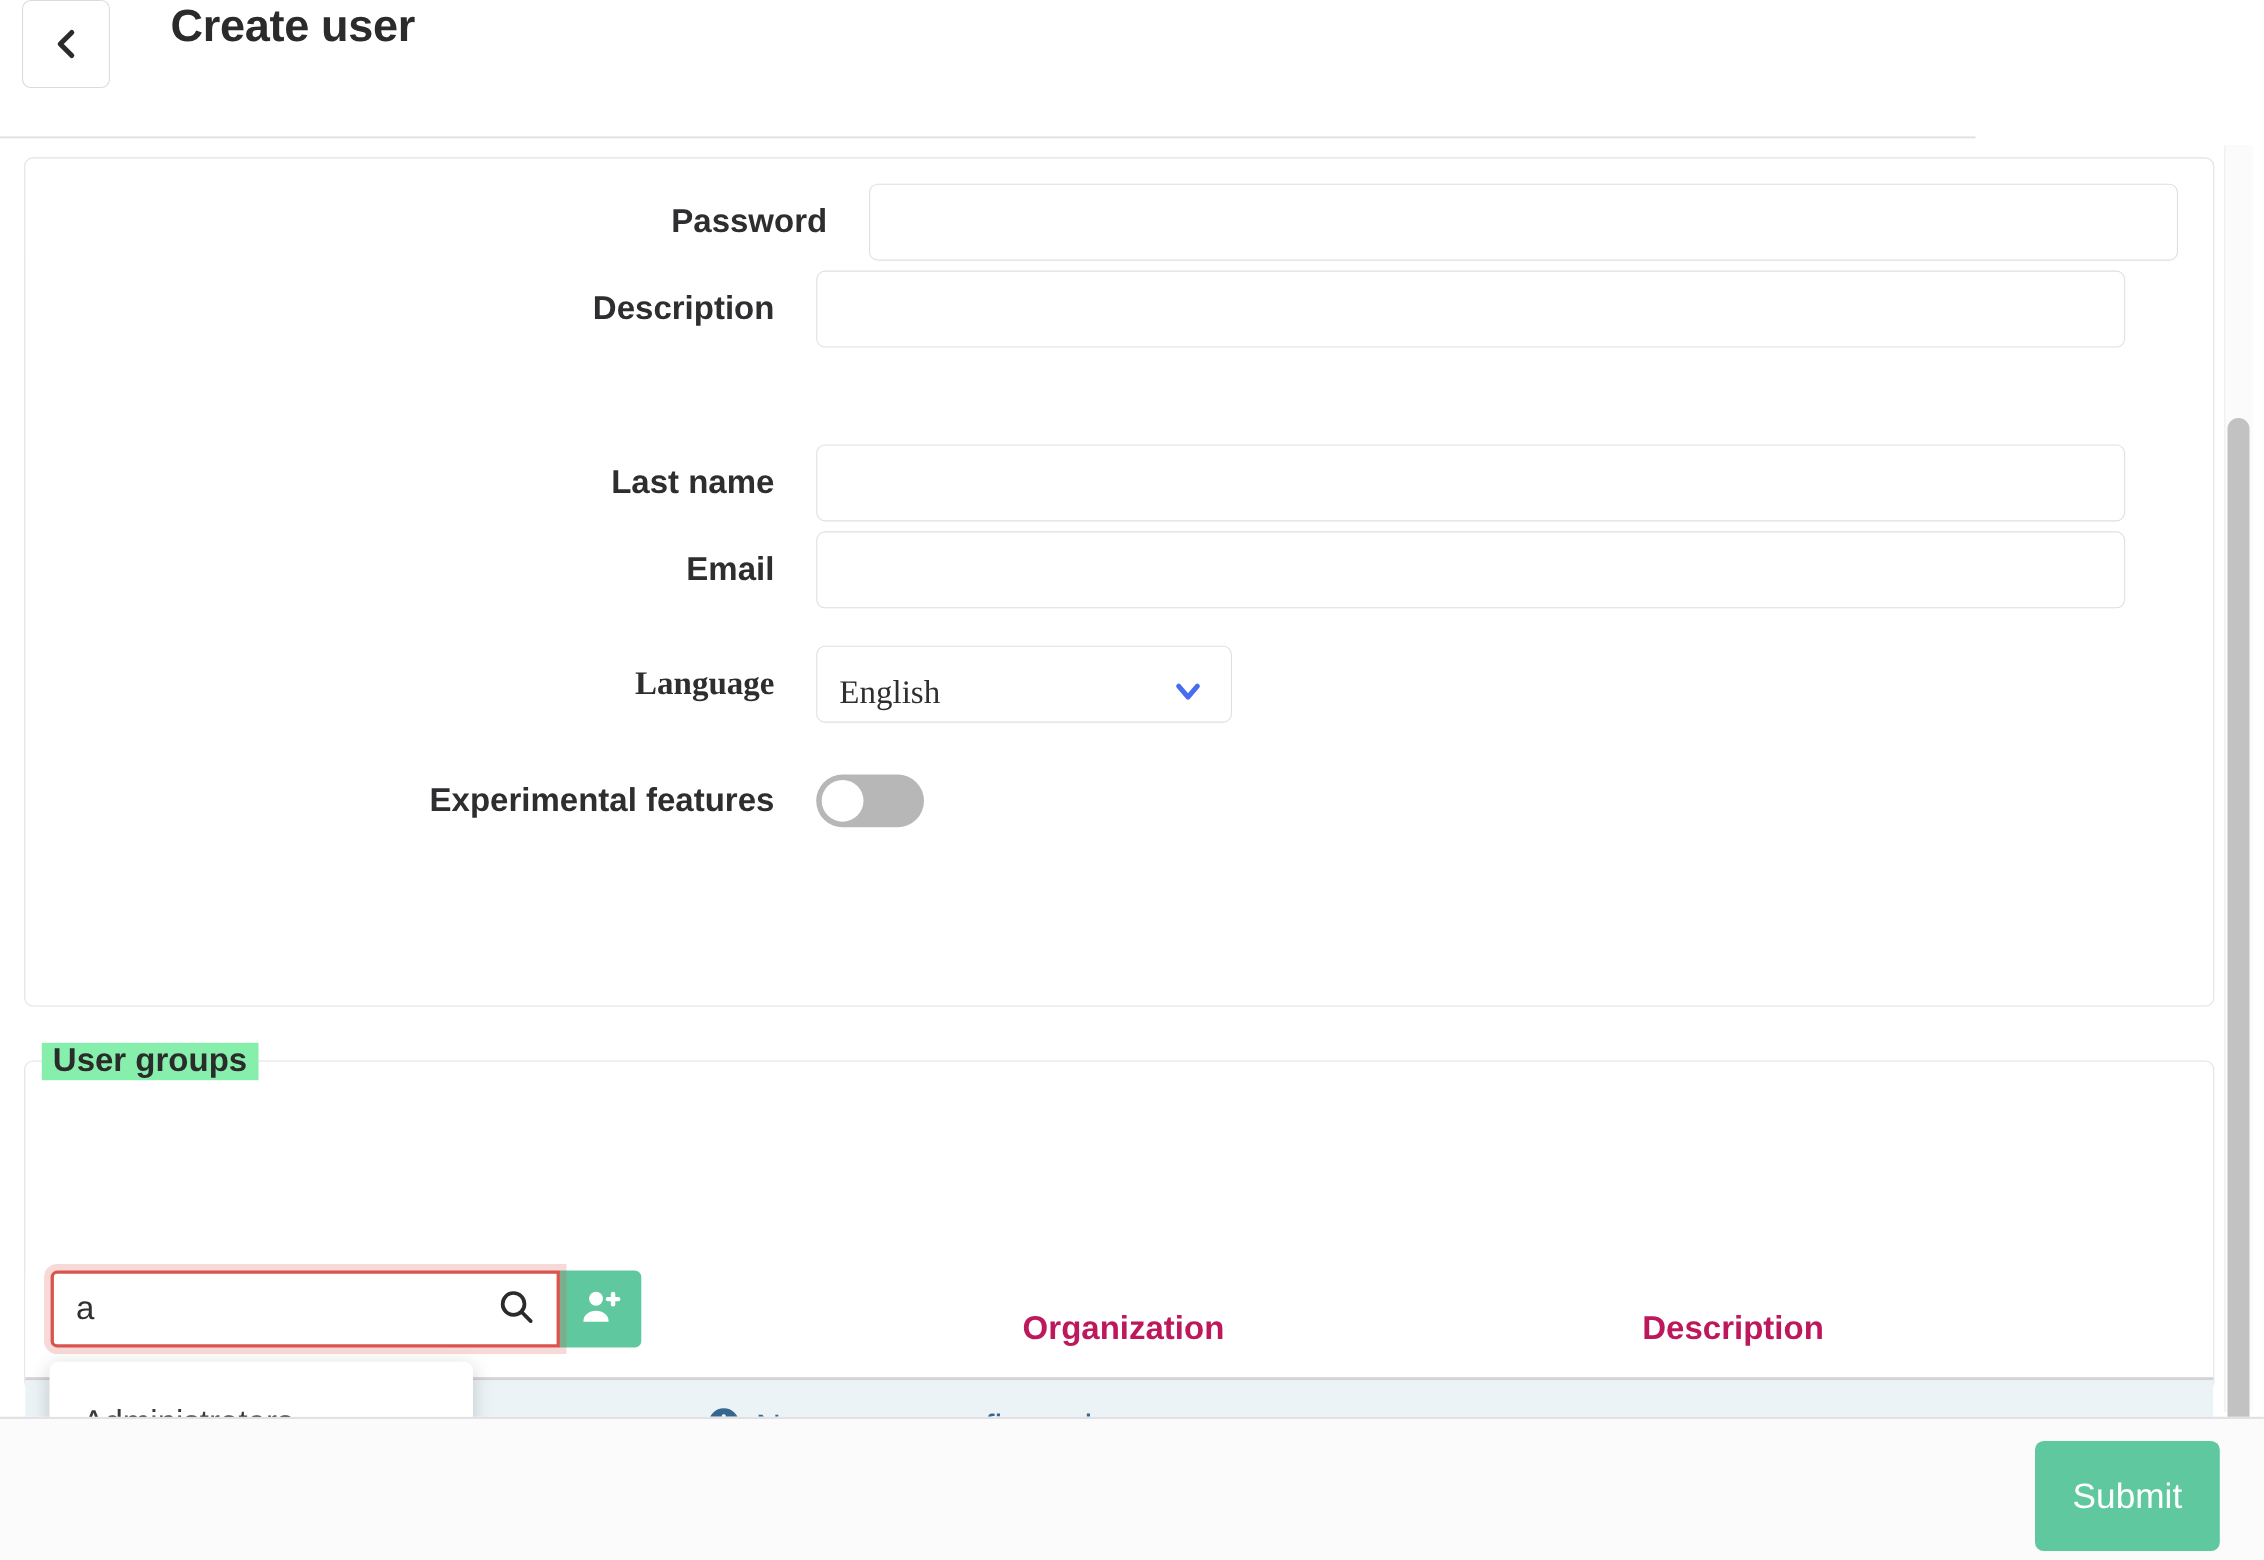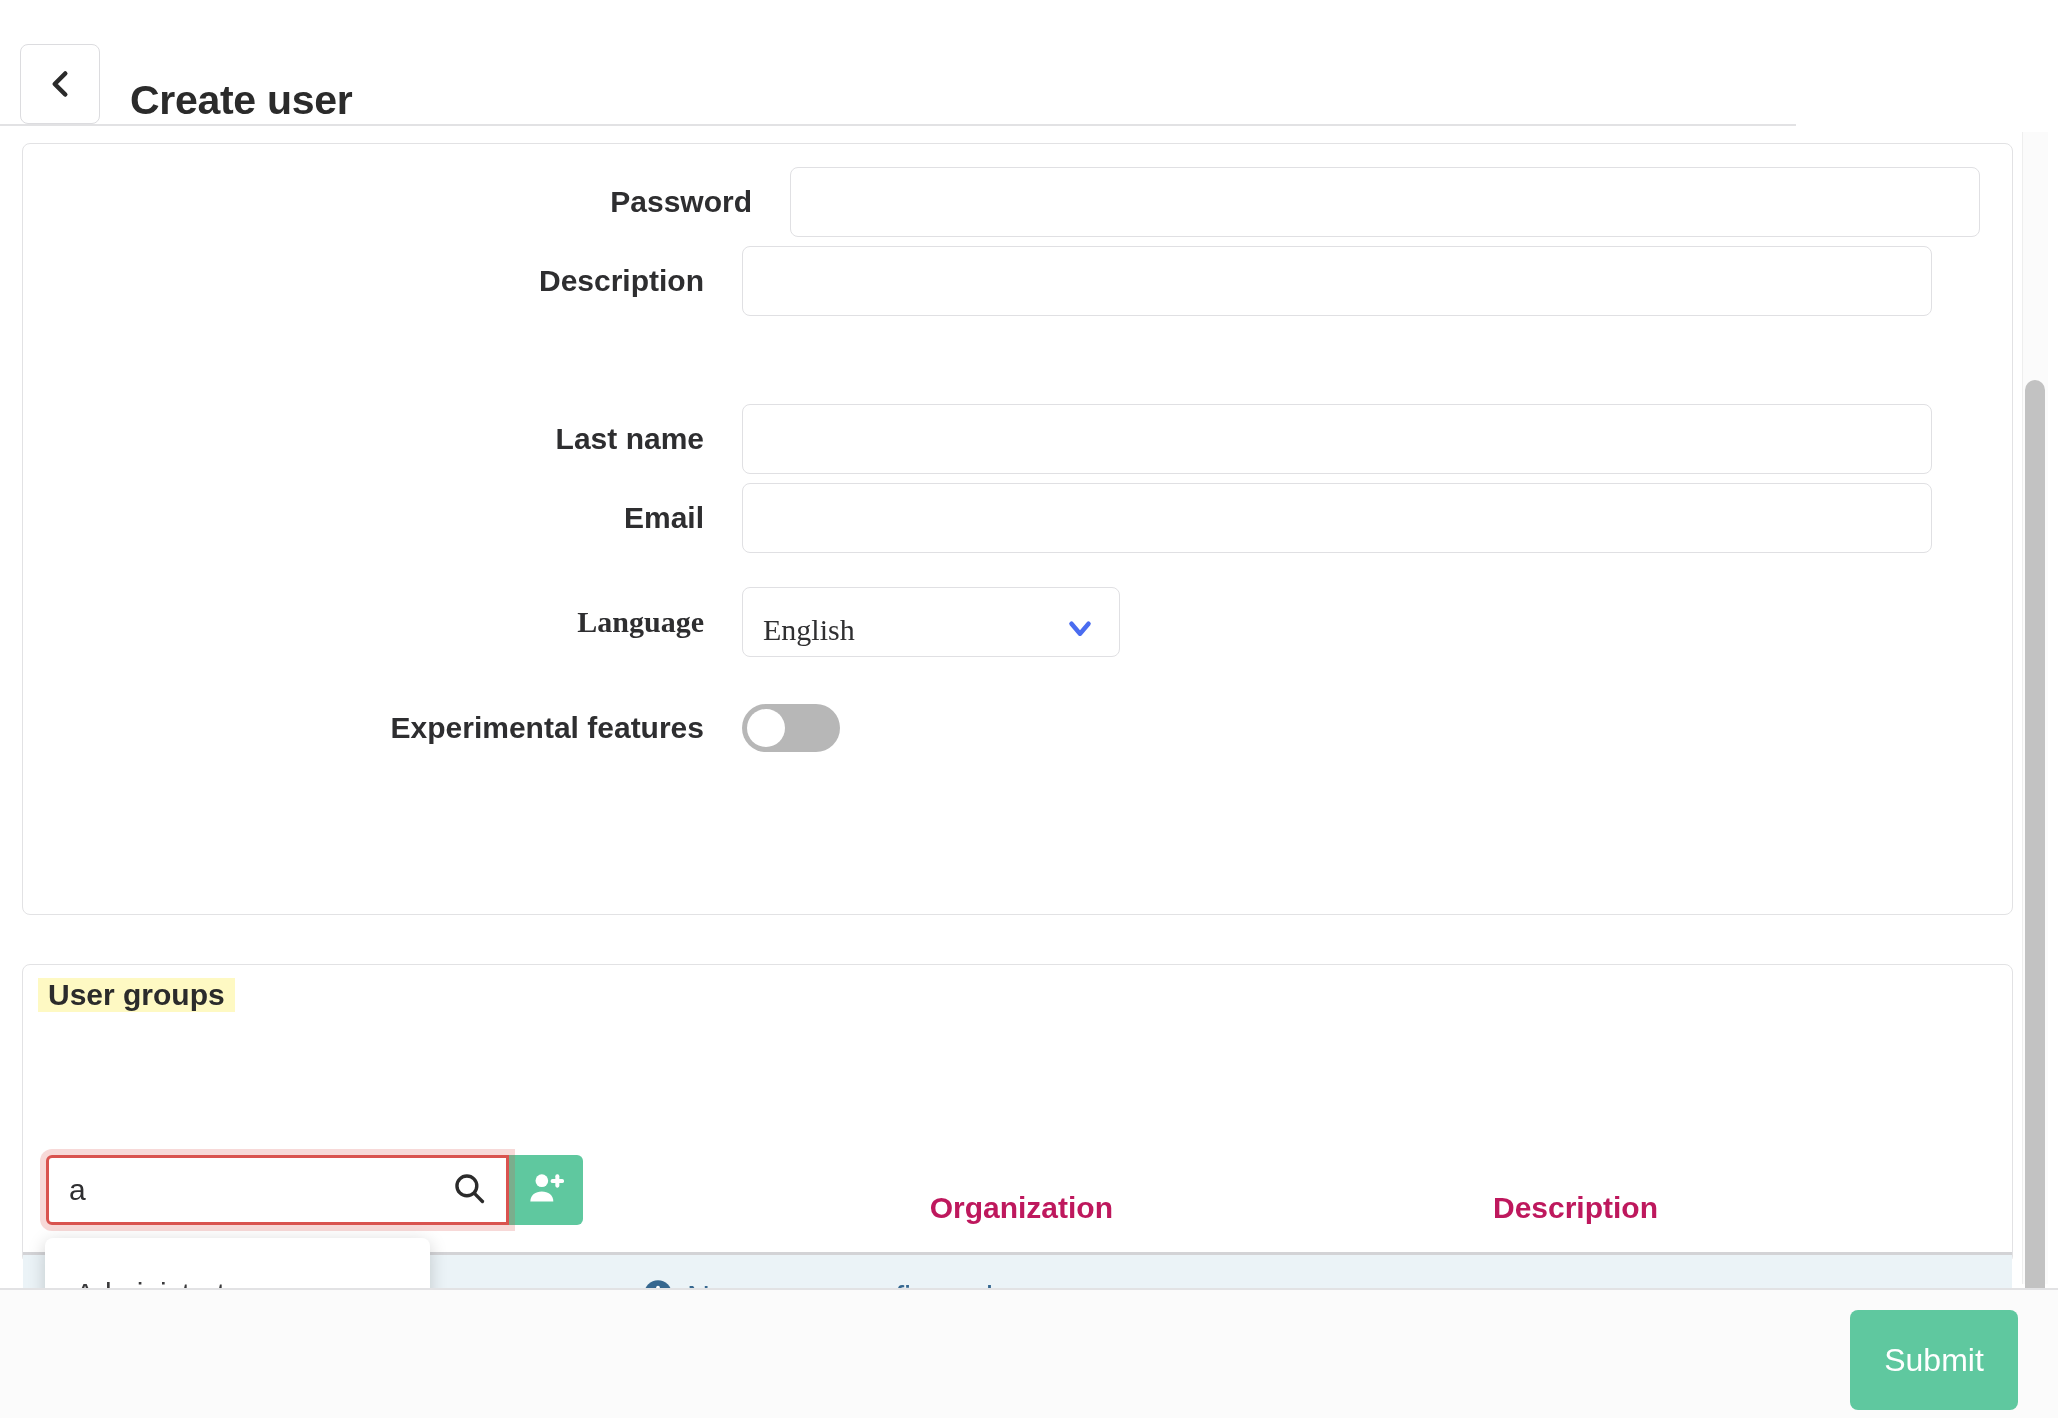--- a/index.html
+++ b/index.html
@@ -10,21 +10,21 @@
     font-family: "Liberation Sans", sans-serif;
     overflow: hidden;
   }
 
   
   .header {
     position: absolute;
     left: 0; top: 0; width: 1796px; height: 126px;
     background: #ffffff;
     border-bottom: 2px solid #e2e2e4;
-    display: flex; align-items: flex-end;
+    display: flex; align-items: flex-start; gap: 25px;
   }
   .back-btn {
     margin-left: 20px;
     width: 80px; height: 80px;
     border: 1px solid #dcdcdf;
     border-radius: 8px;
     background: #ffffff;
     display: flex; align-items: center; justify-content: center;
     cursor: pointer;
   }
@@ -112,22 +112,22 @@
   .panel-groups {
     position: absolute;
     left: 22px; top: 838px;
     width: 1991px; height: 300px;
     border: 1px solid #e2e2e4;
     border-radius: 8px;
     background: #ffffff;
   }
   .legend-groups {
     position: absolute;
-    left: 38px; top: 852px;
-    background: #fef9c3;
+    left: 38px; top: 822px;
+    background: #86efac;
     padding: 0 10px;
     font-size: 30px;
     font-weight: bold;
     color: #2b2b2b;
     z-index: 5;
   }
 
   .search-wrap {
     position: absolute;
     left: 46px; top: 1029px;

